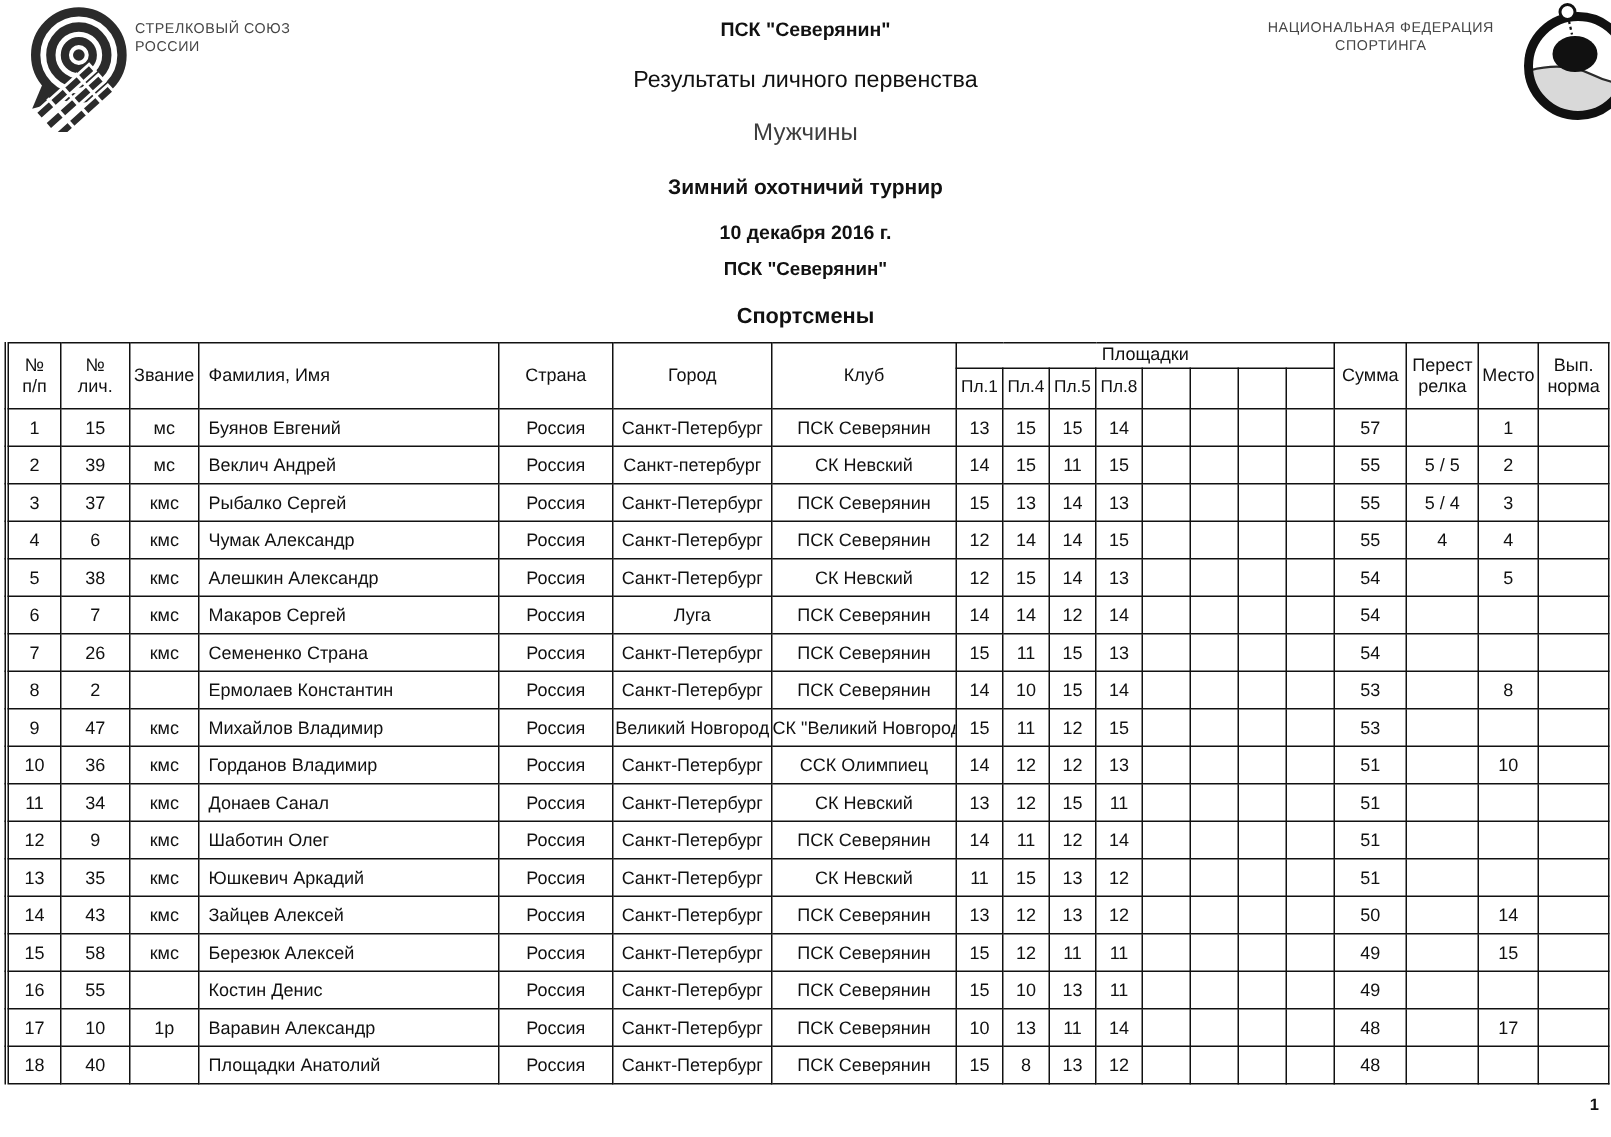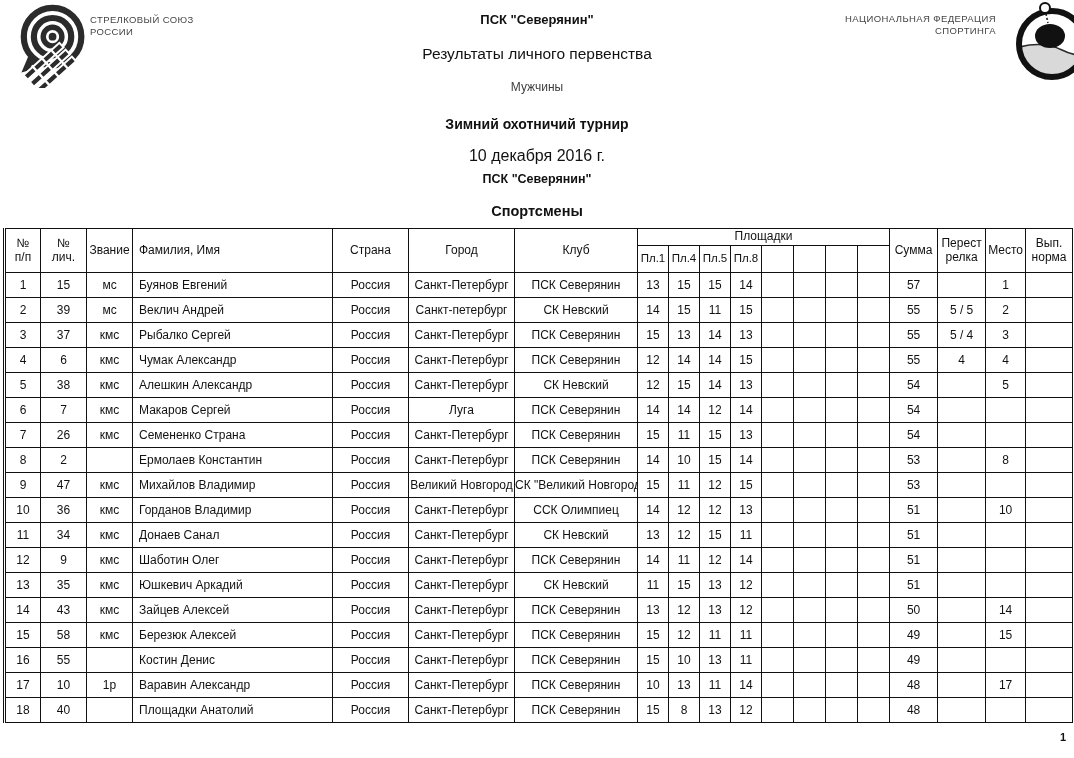--- a/index.html
+++ b/index.html
@@ -5,30 +5,30 @@
   * { margin: 0; padding: 0; box-sizing: border-box; }
   html,body { background:#fff; }
   body { font-family: "Liberation Sans", "DejaVu Sans", sans-serif; color:#111; }
   .page { position: relative; width: 1074px; height: 758px; background:#fff; overflow: hidden; }
 
   
   .org-left { position:absolute; left:12px; top:4px; display:flex; align-items:flex-start; }
   .org-left .logo { width:78px; height:84px; }
   .org-left .org-text { margin-left:0; margin-top:10px; }
   .org-text { font-size:9.5px; line-height:1.3; color:#454545; letter-spacing:.4px; white-space:pre-line; }
-  .org-right-text { position:absolute; right:78px; top:13px; text-align:right; }
+  .org-right-text { position:absolute; right:78px; top:13px; text-align:center; }
   .org-right-logo { position:absolute; right:-28px; top:2px; width:100px; height:80px; }
 
   
   .t { position:absolute; left:0; width:100%; text-align:center; white-space:nowrap; }
   .t1 { top:12px;  font-size:13px;   font-weight:bold; }
   .t2 { top:45px;  font-size:15.5px; font-weight:normal; }
-  .t3 { top:80px;  font-size:12px;   color:#3d3d3d; }
+  .t3 { top:80px;  font-size:16px;   color:#3d3d3d; }
   .t4 { top:116px; font-size:14px;   font-weight:bold; }
-  .t5 { top:147px; font-size:16px; font-weight:normal; }
+  .t5 { top:147px; font-size:13px; font-weight:bold; }
   .t6 { top:172px; font-size:12.5px; font-weight:bold; }
   .t7 { top:203px; font-size:14.5px; font-weight:bold; }
 
   
   table.results { position:absolute; left:3px; top:228px; width:1068px;
     border-collapse:collapse; table-layout:fixed; font-size:12px;
     border:1px solid #111; border-left:3px double #111; }
   .results th, .results td { border:1px solid #111; text-align:center; vertical-align:middle;
     padding:0; overflow:hidden; white-space:nowrap; }
   .results thead th { font-weight:normal; white-space:pre-line; line-height:1.15; }

